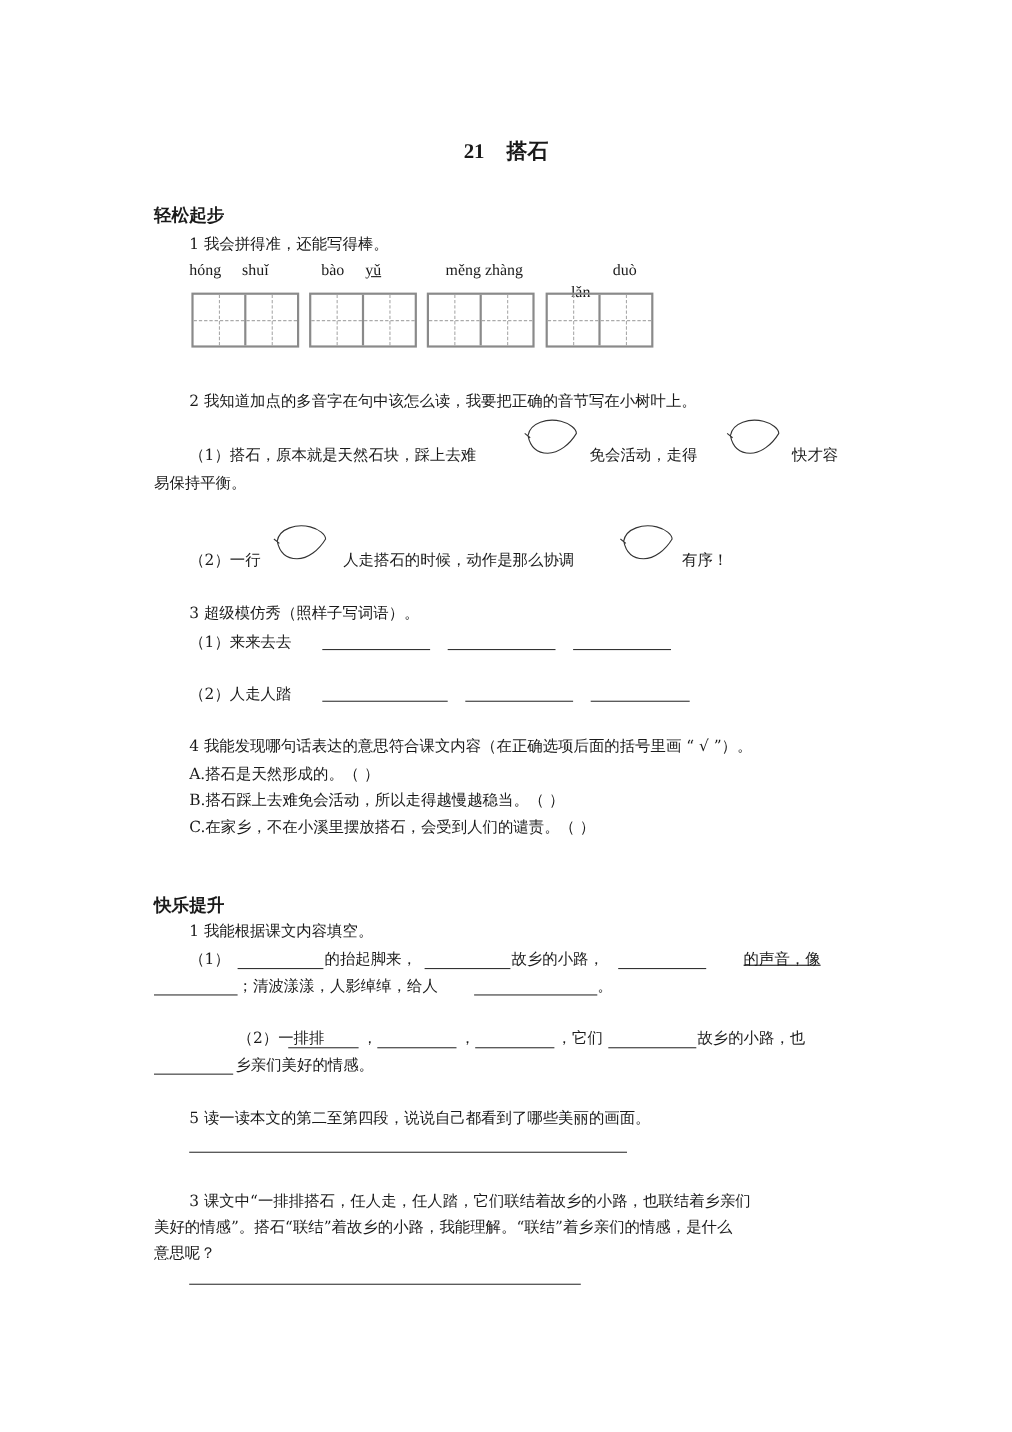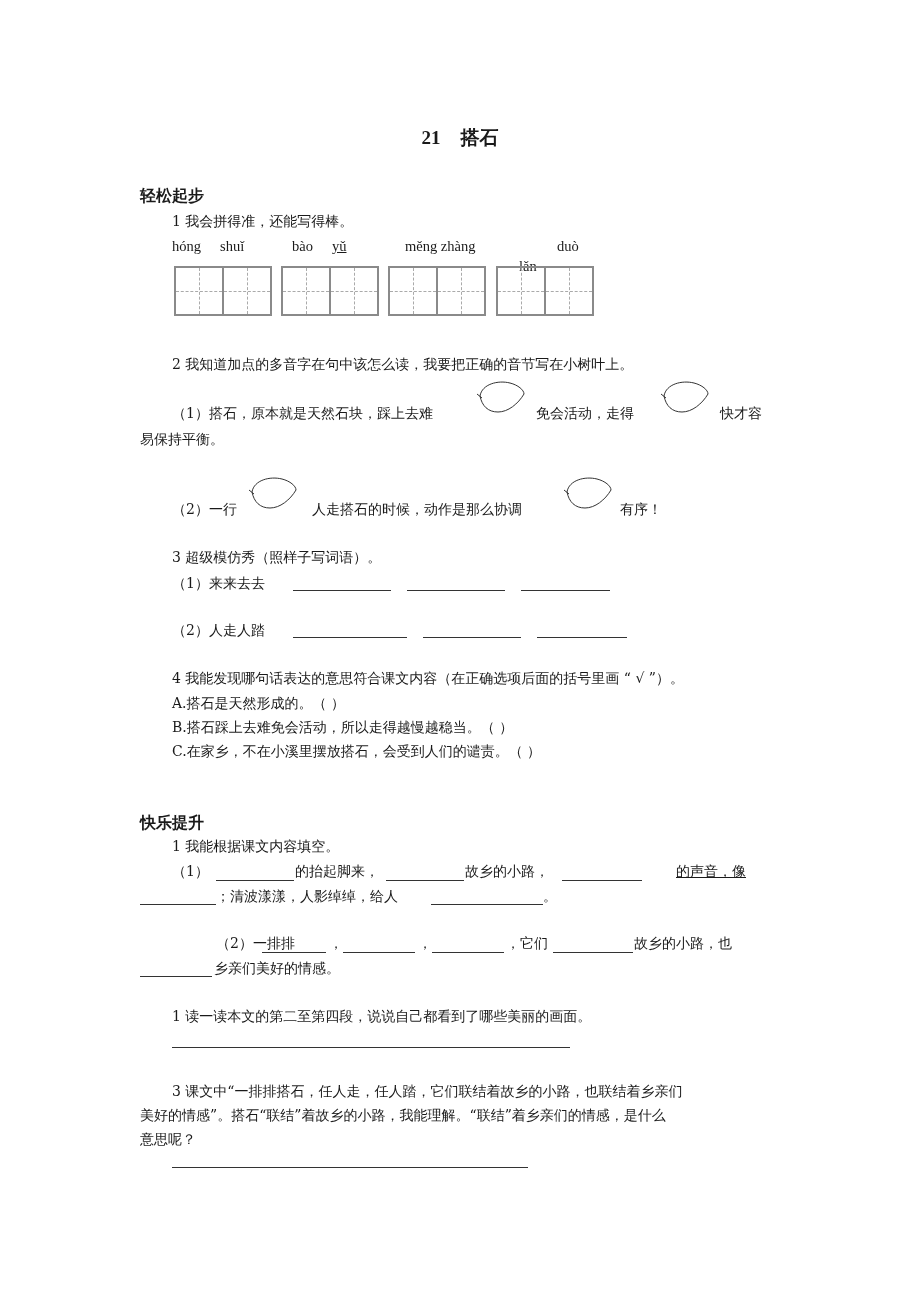--- a/index.html
+++ b/index.html
@@ -117,19 +117,19 @@
 <div class="uline" style="left:343px; top:952px; width:72px;"></div>
 <div class="abs q" style="left:418px; top:935px;">，</div>
 <div class="uline" style="left:432px; top:952px; width:72px;"></div>
 <div class="abs q" style="left:506px; top:935px;">，它们</div>
 <div class="uline" style="left:553px; top:952px; width:80px;"></div>
 <div class="abs q" style="left:634px; top:935px;">故乡的小路，也</div>
 
 <div class="uline" style="left:140px; top:976px; width:72px;"></div>
 <div class="abs q" style="left:214px; top:960px;">乡亲们美好的情感。</div>
 
-<div class="abs q" style="left:172px; top:1008px;">1  读一读本文的第二至第四段，说说自己都看到了哪些美丽的画面。</div>
+<div class="abs q" style="left:172px; top:1008px;">5  读一读本文的第二至第四段，说说自己都看到了哪些美丽的画面。</div>
 <div class="uline" style="left:172px; top:1047px; width:398px;"></div>
 
 <div class="abs q" style="left:172px; top:1083px;">3    课文中“一排排搭石，任人走，任人踏，它们联结着故乡的小路，也联结着乡亲们</div>
 <div class="abs q" style="left:140px; top:1107px;">美好的情感”。搭石“联结”着故乡的小路，我能理解。“联结”着乡亲们的情感，是什么</div>
 <div class="abs q" style="left:140px; top:1131px;">意思呢？</div>
 <div class="uline" style="left:172px; top:1167px; width:356px;"></div>
 
 </body></html>

